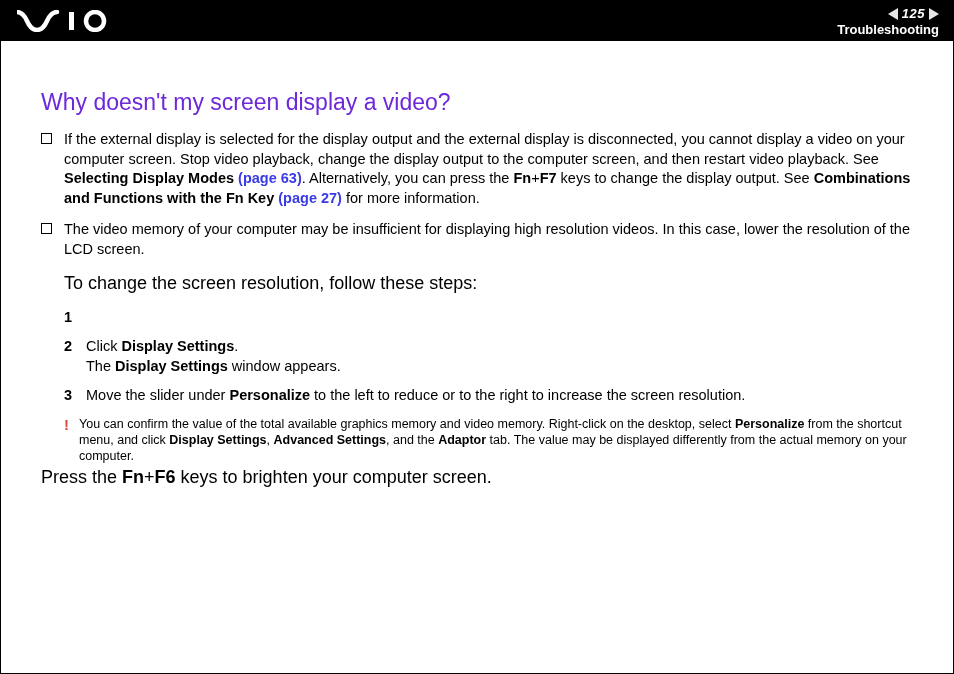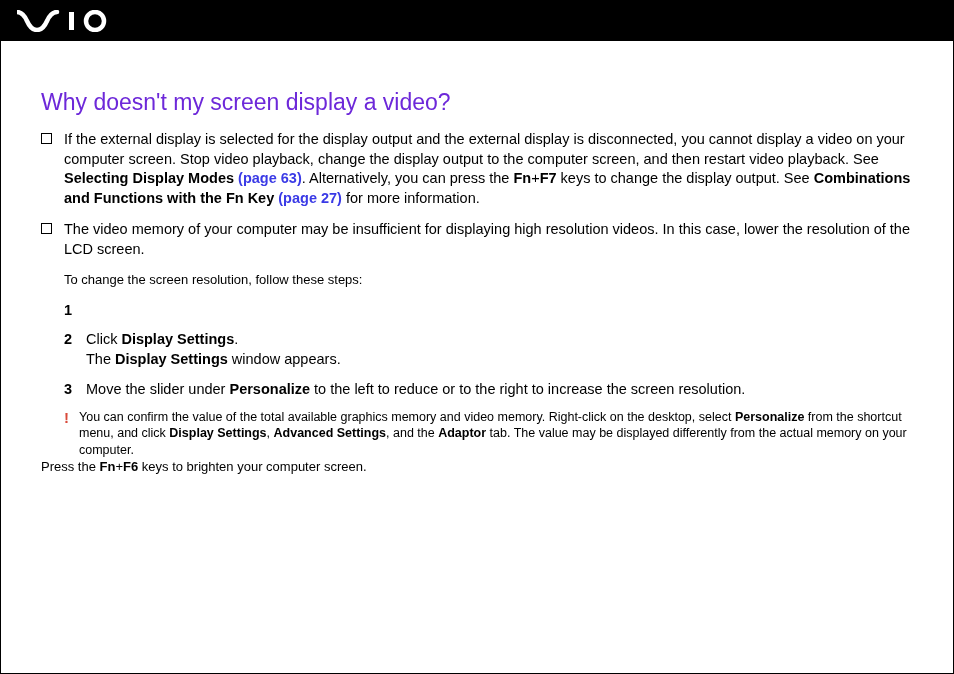--- a/index.html
+++ b/index.html
@@ -75,21 +75,21 @@
     font-size: 14.5px;
     line-height: 1.35;
   }
   .bullet-mark {
     flex-shrink: 0;
     width: 11px; height: 11px;
     border: 1.5px solid #000;
     margin-top: 3px;
   }
   .para {
-    font-size: 13px;
+    font-size: 18px;
     line-height: 1.35;
     margin-left: 23px;
     margin-bottom: 12px;
   }
   .para.noindent { margin-left: 0; }
   .step {
     display: flex;
     gap: 12px;
     margin-left: 23px;
     margin-bottom: 10px;
@@ -118,20 +118,28 @@
 </head>
 <body>
 
 <div class="header">
   <div class="logo">
     <svg width="100" height="22" viewBox="0 0 100 22">
       <path d="M0 2 Q6 2 10 11 Q14 20 20 20 Q26 20 30 11 Q34 2 40 2" stroke="#fff" stroke-width="4.5" fill="none" stroke-linecap="round"></path>
       <rect x="52" y="2" width="5" height="18" fill="#fff"></rect>
       <circle cx="78" cy="11" r="9" stroke="#fff" stroke-width="4.5" fill="none"></circle>
     </svg>
+  </div>
+  <div class="header-right">
+    <div class="pagenum-row">
+      <div class="arrow-left"></div>
+      <span class="pagenum">125</span>
+      <div class="arrow-right"></div>
+    </div>
+    <div class="section">Troubleshooting</div>
   </div>
 </div>
 
 <div class="content">
 
   <h2>Why doesn't my screen display a video?</h2>
 
   <div class="bullet-item">
     <div class="bullet-mark"></div>
     <div>

